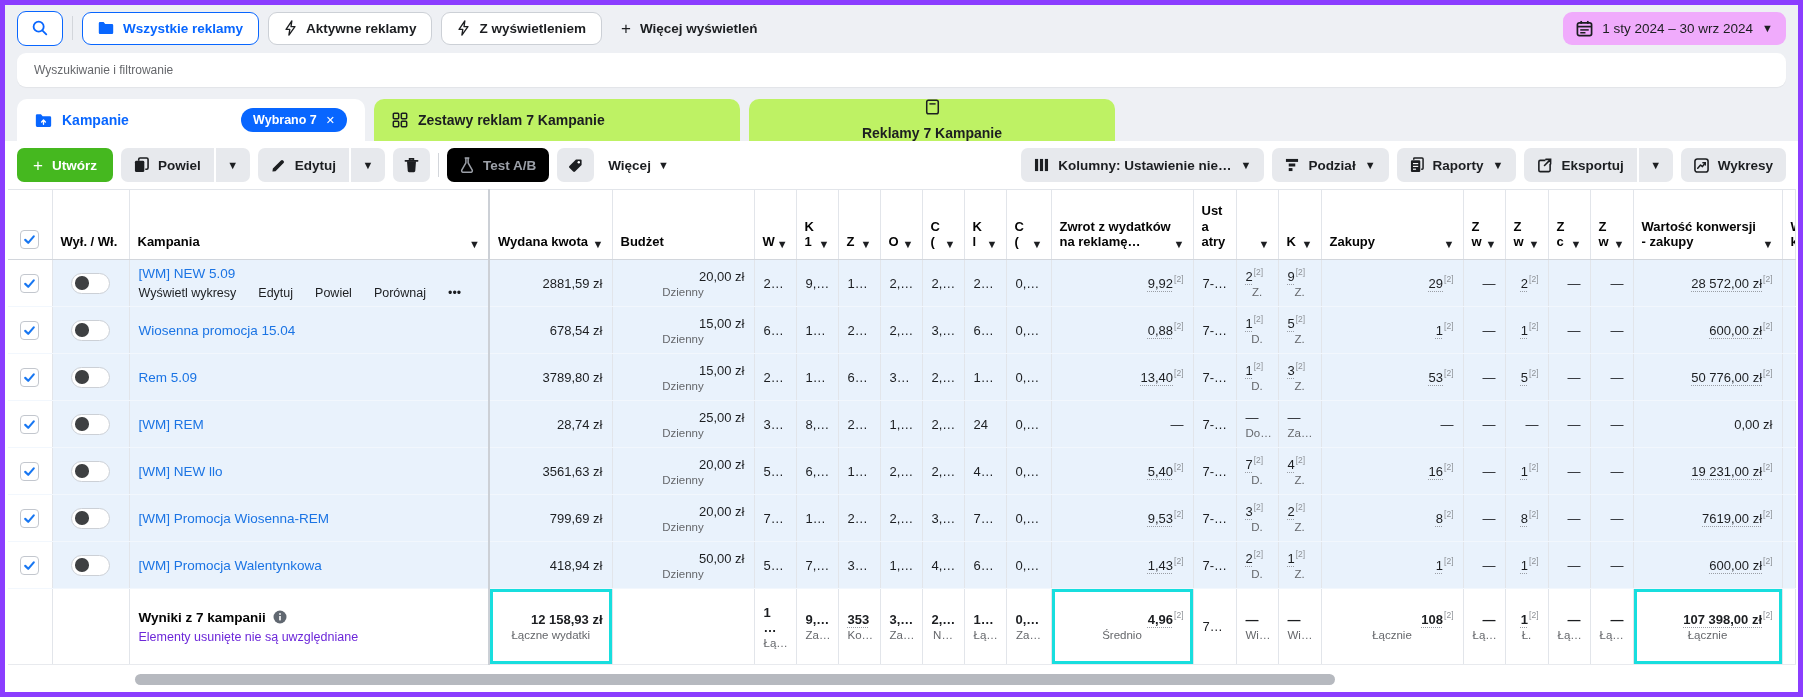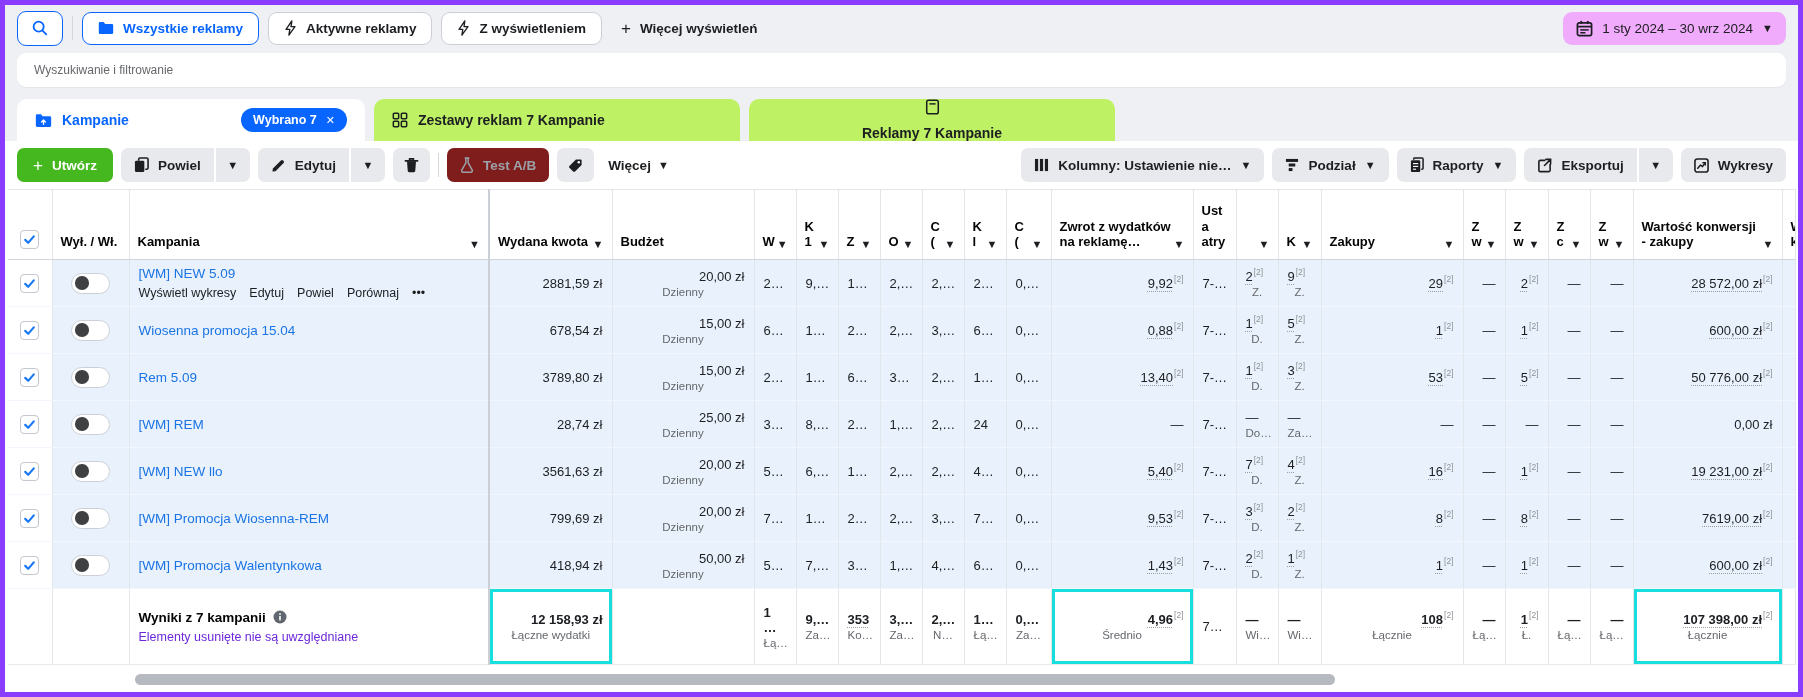--- a/index.html
+++ b/index.html
@@ -37,41 +37,41 @@
   .greenbtn{height:34px;border-radius:7px;background:#45b81f;color:#fff;font-weight:700;display:flex;align-items:center;
     gap:9px;padding:0 16px;font-size:13.5px;border:none;cursor:pointer;}
   .gbtn{height:34px;border-radius:7px;background:#e7e9ed;border:none;display:flex;align-items:center;gap:9px;
     padding:0 13px;font-size:13.5px;font-weight:600;color:#1c1e21;cursor:pointer;}
   .split{display:flex;gap:2px;}
   .split .gbtn{border-radius:7px 0 0 7px;}
   .caretbtn{width:34px;height:34px;border:none;border-radius:0 7px 7px 0;background:#e7e9ed;display:flex;
     align-items:center;justify-content:center;cursor:pointer;}
   .iconbtn{width:37px;height:34px;border-radius:7px;background:#e7e9ed;border:none;display:flex;align-items:center;
     justify-content:center;cursor:pointer;}
-  .gbtn.disabled{background:#7f1d1d;color:#9ca0a8;cursor:default;}
+  .gbtn.disabled{background:#000000;color:#9ca0a8;cursor:default;}
   .textbtn{background:none;border:none;font-weight:600;display:flex;gap:7px;align-items:center;font-size:13.5px;color:#1c1e21;cursor:pointer;}
   .tb-right{margin-left:auto;display:flex;gap:8px;align-items:center;}
   
   table{border-collapse:collapse;table-layout:fixed;width:1787px;margin:0 3px;}
   th,td{border-right:1px solid #e2e5ea;box-sizing:border-box;overflow:hidden;}
   thead th{border-top:1px solid #e2e5ea;border-bottom:1px solid #d2d6dc;vertical-align:bottom;
     padding:6px 8px 9px;font-size:13px;font-weight:700;color:#050505;height:70px;text-align:left;}
   th.frozen-edge,td.frozen-edge{border-right:2px solid #ccd0d6;}
   .hwrap{display:flex;align-items:flex-end;justify-content:space-between;gap:2px;width:100%;}
   .hlabel{line-height:1.2;word-break:break-word;white-space:normal;}
   tbody td{height:47px;padding:4px 9px;font-size:13px;color:#1c1e21;vertical-align:middle;}
   tbody tr.sel td{background:#e9f2fc;border-bottom:1px solid #f2f7fd;}
   tbody tr.sel td.cb-cell{background:#fff;}
   td.al-r,th.al-r{text-align:right;}
   .val{}
   .dot{text-decoration:underline dotted #9a9ea5 1px;text-underline-offset:3px;}
   .sup{font-size:8.5px;color:#8d9196;margin-left:1px;vertical-align:top;position:relative;top:-2px;}
   .sub{color:#65676b;font-size:11.5px;margin-top:2px;font-weight:400;text-align:center;}
   .cname{color:#1b74e4;font-size:13.5px;}
-  .cacts{display:flex;gap:13px;margin-top:5px;font-size:12.5px;color:#1c1e21;font-weight:500;white-space:nowrap;}
+  .cacts{display:flex;gap:22px;margin-top:5px;font-size:12.5px;color:#1c1e21;font-weight:500;white-space:nowrap;}
   .cacts span{cursor:pointer;}
   .cb{width:19px;height:19px;border:1.5px solid #c3c7ce;border-radius:4px;background:#fff;display:flex;
     align-items:center;justify-content:center;margin:0 auto;cursor:pointer;box-sizing:border-box;}
   .tg{width:39px;height:21px;border:1px solid #ccd0d6;border-radius:12px;background:#fff;position:relative;
     margin:0 auto;cursor:pointer;box-sizing:border-box;}
   .knob{position:absolute;left:3px;top:2.5px;width:13.5px;height:13.5px;border-radius:50%;background:#3e4042;}
   tr.summaryrow td{height:76px;background:#fff;border-top:1px solid #cfd3d9;border-bottom:1px solid #e8eaee;
     vertical-align:middle;font-size:13px;}
   tr.summaryrow .val{font-weight:700;font-size:13px;}
   .hl{box-shadow:inset 0 0 0 3px #18dede;}

